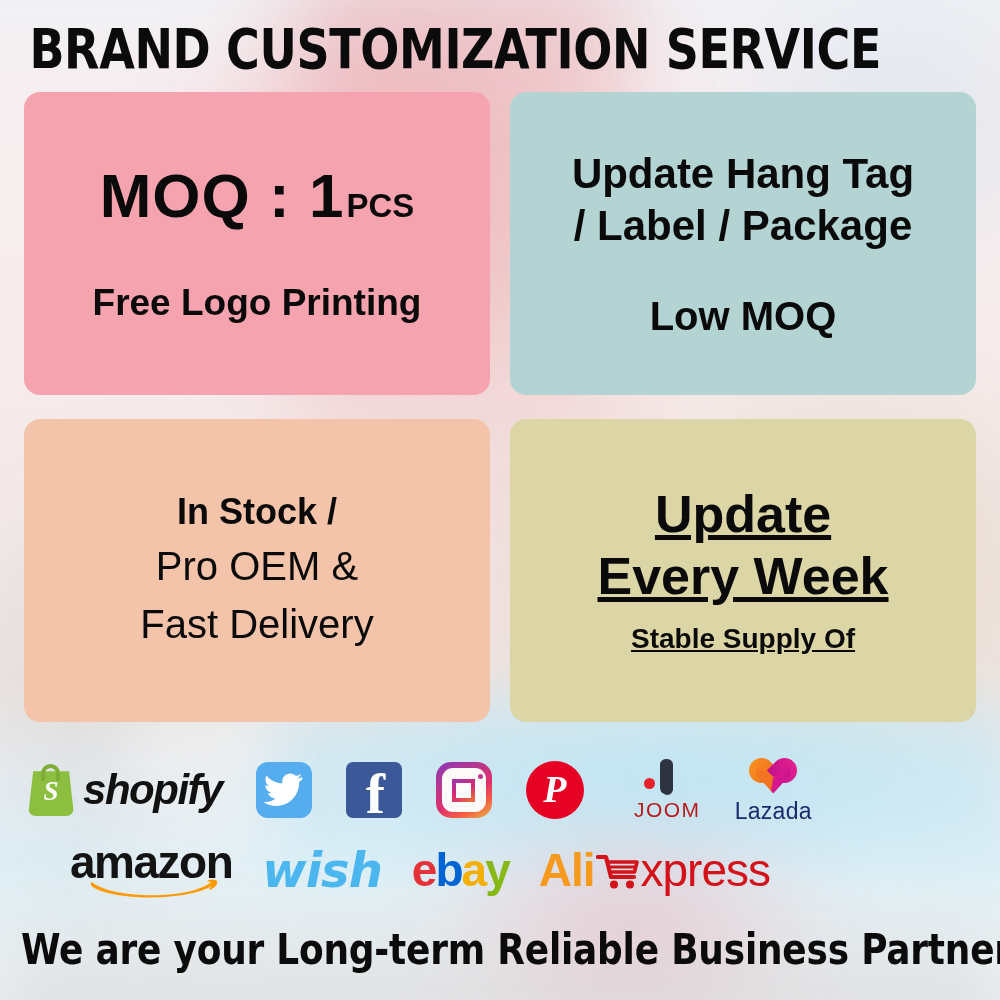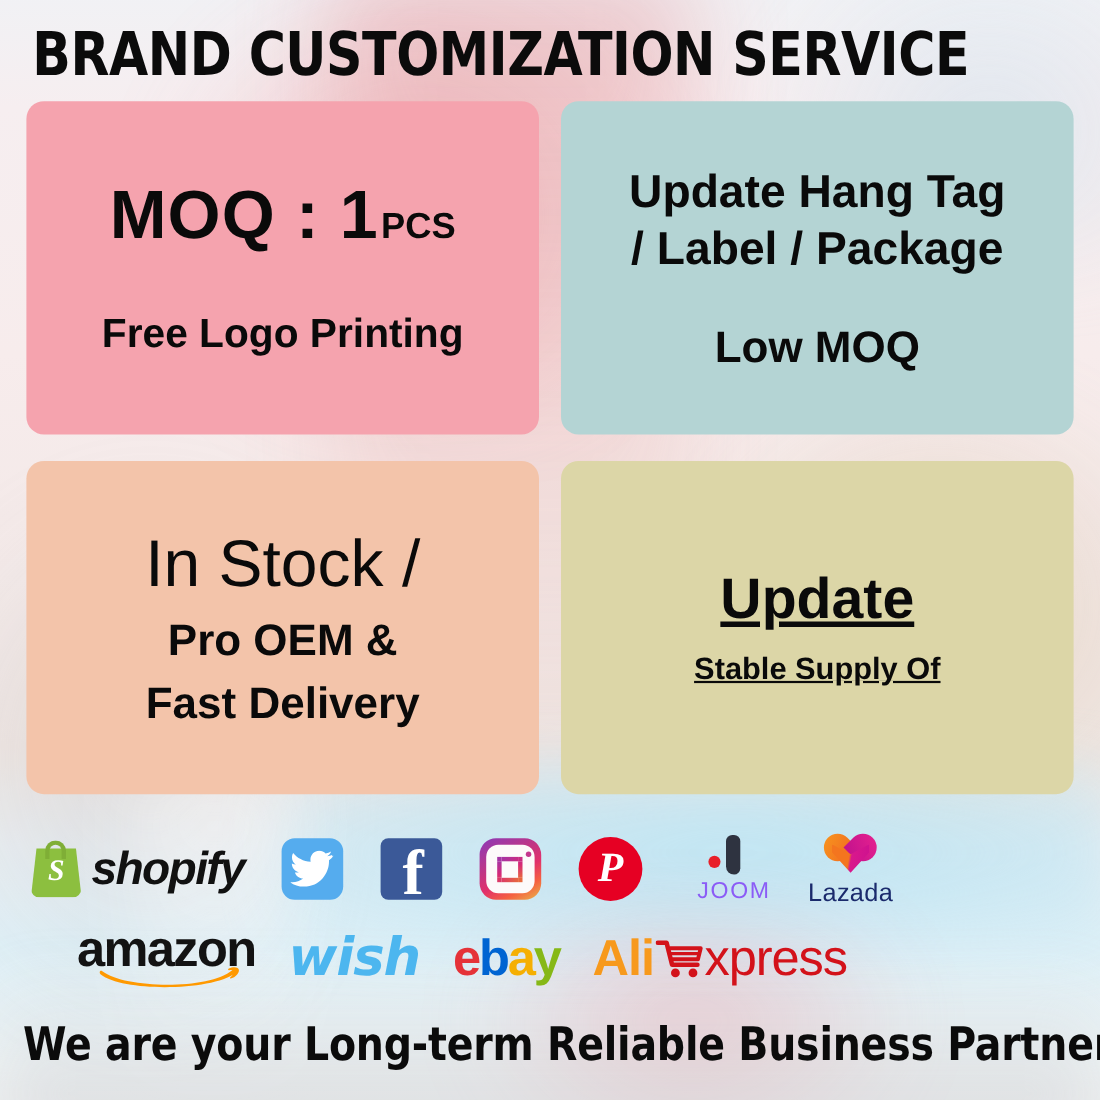--- a/index.html
+++ b/index.html
@@ -172,26 +172,26 @@
     margin-bottom: 42px;
   }
   .hang-sub {
     font-weight: 700;
     font-size: 40px;
     line-height: 1.15;
   }
 
   
   .stock-l1 {
+    font-weight: 700;
+    font-size: 36px;
+    line-height: 1.35;
+  }
+  .stock-l2, .stock-l3 {
     font-weight: 400;
-    font-size: 60px;
-    line-height: 1.35;
-  }
-  .stock-l2, .stock-l3 {
-    font-weight: 700;
     font-size: 40px;
     line-height: 1.45;
   }
 
   
   .upd-l1, .upd-l2 {
     font-weight: 700;
     font-size: 52px;
     line-height: 1.18;
   }
@@ -350,21 +350,21 @@
     position: absolute;
     left: 8px; top: 19px;
     width: 11px; height: 11px;
     border-radius: 50%;
     background: #e8202a;
   }
   .joom-word {
     font-size: 21px;
     font-weight: 400;
     letter-spacing: 1.5px;
-    color: #8b5cf6;
+    color: #b91c1c;
     margin-left: 16px;
   }
 
   
   .lg-lazada { flex-direction: column; gap: 2px; }
   .lz-heart {
     position: relative;
     width: 48px; height: 40px;
   }
   .lz-heart .lobe-l, .lz-heart .lobe-r {
@@ -499,20 +499,21 @@
       </div>
 
       <div class="card card-stock">
         <div class="stock-l1">In Stock /</div>
         <div class="stock-l2">Pro OEM &amp;</div>
         <div class="stock-l3">Fast Delivery</div>
       </div>
 
       <div class="card card-update">
         <div class="upd-l1">Update</div>
+        <div class="upd-l2">Every Week</div>
         <div class="upd-sub">
           <div>Stable Supply Of</div>
         </div>
       </div>
 
     </div>
 
     <div class="logo-row logo-row-1">
 
       <div class="logo lg-shopify">

